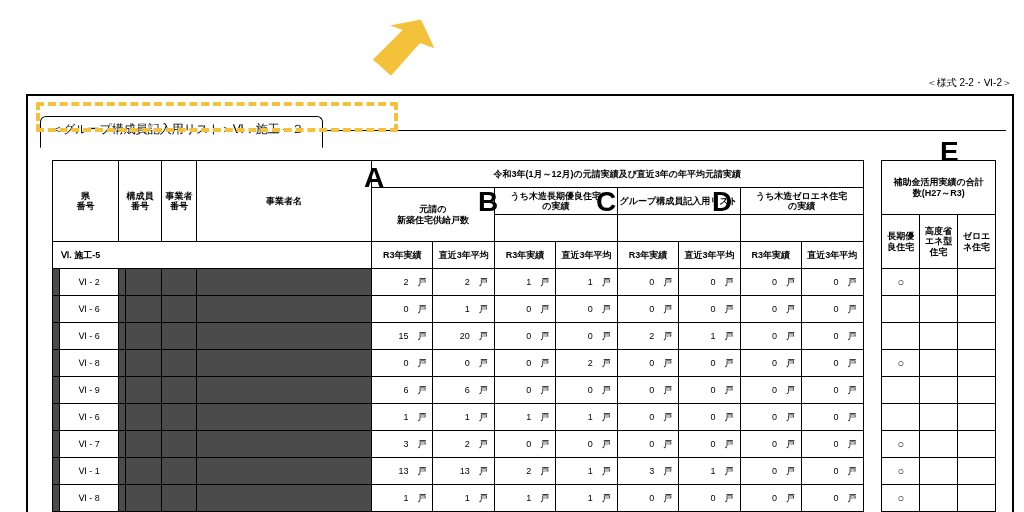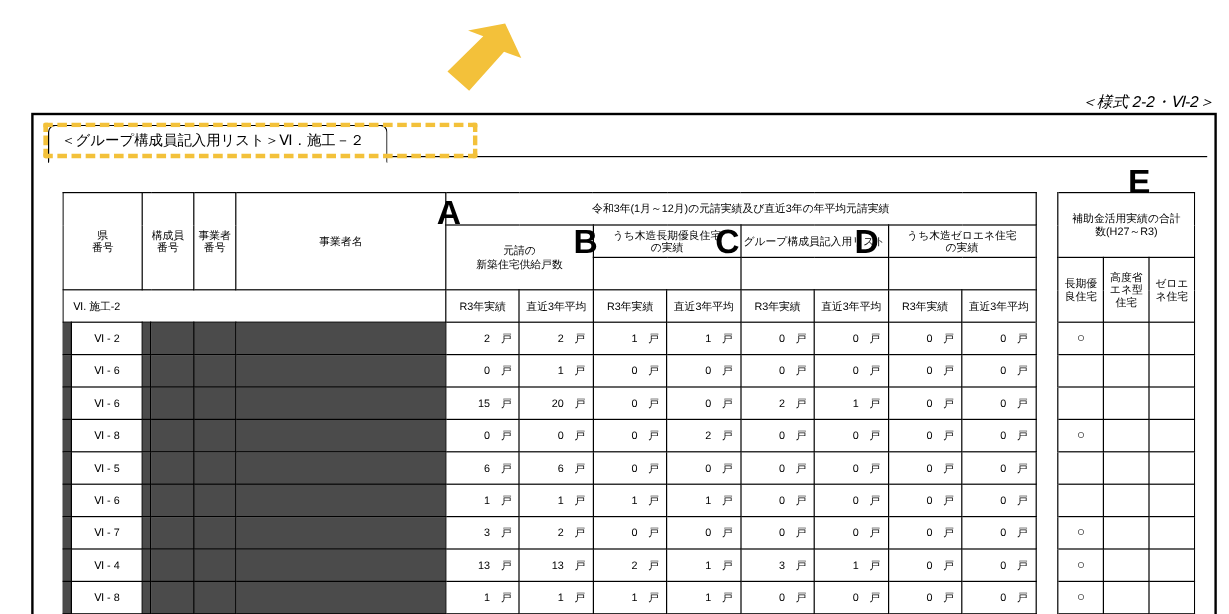--- a/index.html
+++ b/index.html
@@ -15,22 +15,21 @@
   }
   .page {
     position: relative;
     width: 1024px;
     height: 512px;
   }
   .form-code {
     position: absolute;
     top: 76px;
     right: 12px;
-    font-size: 13px;
-    font-style: italic;
+    font-size: 10px;
   }
   .outer-frame {
     position: absolute;
     top: 94px;
     left: 26px;
     right: 10px;
     bottom: -150px;
     border: 2px solid #000;
   }
 
@@ -41,21 +40,21 @@
     left: 36px;
     width: 362px;
     height: 30px;
     border: 4px dashed #f3c13a;
     border-radius: 2px;
     z-index: 5;
     box-sizing: border-box;
   }
   .tab-cut {
     position: absolute;
-    top: 104px;
+    top: 116px;
     left: 40px;
     height: 26px;
     border: 1px solid #000;
     border-top-left-radius: 6px;
     border-top-right-radius: 6px;
     border-bottom: 1px solid #fff;
     background: #fff;
     padding: 4px 18px 0 10px;
     font-size: 12px;
     z-index: 4;
@@ -109,21 +108,21 @@
   table.main th, table.main td {
     border: 1px solid #000;
     text-align: center;
     vertical-align: middle;
     padding: 2px 1px;
     font-size: 9px;
     line-height: 1.15;
     height: 22px;
     background: #fff;
   }
-  table.main th { font-weight: 400; }
+  table.main th { font-weight: 700; }
   .section-label {
     font-size: 14px;
     text-align: left !important;
     padding-left: 8px !important;
     height: 44px;
   }
 
   col.cw-black { width: 6px; }
   col.cw-id   { width: 50px; }
   col.cw-num1 { width: 30px; }
@@ -207,21 +206,21 @@
         </tr>
         <tr>
           <th colspan="2" style="border-top:none"></th>
           <th colspan="2" style="border-top:none"></th>
           <th colspan="2" style="border-top:none"></th>
           <th rowspan="2">長期優<br>良住宅</th>
           <th rowspan="2">高度省<br>エネ型<br>住宅</th>
           <th rowspan="2">ゼロエ<br>ネ住宅</th>
         </tr>
         <tr>
-          <th colspan="6" class="section-label">Ⅵ. 施工-2</th>
+          <th colspan="6" class="section-label">Ⅵ. 施工-5</th>
           <th>R3年実績</th>
           <th>直近3年平均</th>
           <th>R3年実績</th>
           <th>直近3年平均</th>
           <th>R3年実績</th>
           <th>直近3年平均</th>
           <th>R3年実績</th>
           <th>直近3年平均</th>
         </tr>
       </thead>
@@ -302,21 +301,21 @@
             <td class="val-right"><span class="u">0　戸</span></td>
             <td class="val-right"><span class="u">0　戸</span></td>
             <td class="val-right"><span class="u">0　戸</span></td>
             <td class="gap"></td>
             <td><span class="circle">○</span></td>
             <td><span class="circle"></span></td>
             <td><span class="circle"></span></td>
           </tr>
           <tr>
             <td class="blackcell"></td>
-            <td>Ⅵ -   5</td>
+            <td>Ⅵ -   9</td>
             <td class="blackcell"></td>
             <td class="redact"></td>
             <td class="redact"></td>
             <td class="redact"></td>
             <td class="val-right"><span class="u">6　戸</span></td>
             <td class="val-right"><span class="u">6　戸</span></td>
             <td class="val-right"><span class="u">0　戸</span></td>
             <td class="val-right"><span class="u">0　戸</span></td>
             <td class="val-right"><span class="u">0　戸</span></td>
             <td class="val-right"><span class="u">0　戸</span></td>
@@ -362,21 +361,21 @@
             <td class="val-right"><span class="u">0　戸</span></td>
             <td class="val-right"><span class="u">0　戸</span></td>
             <td class="val-right"><span class="u">0　戸</span></td>
             <td class="gap"></td>
             <td><span class="circle">○</span></td>
             <td><span class="circle"></span></td>
             <td><span class="circle"></span></td>
           </tr>
           <tr>
             <td class="blackcell"></td>
-            <td>Ⅵ -   4</td>
+            <td>Ⅵ -   1</td>
             <td class="blackcell"></td>
             <td class="redact"></td>
             <td class="redact"></td>
             <td class="redact"></td>
             <td class="val-right"><span class="u">13　戸</span></td>
             <td class="val-right"><span class="u">13　戸</span></td>
             <td class="val-right"><span class="u">2　戸</span></td>
             <td class="val-right"><span class="u">1　戸</span></td>
             <td class="val-right"><span class="u">3　戸</span></td>
             <td class="val-right"><span class="u">1　戸</span></td>

